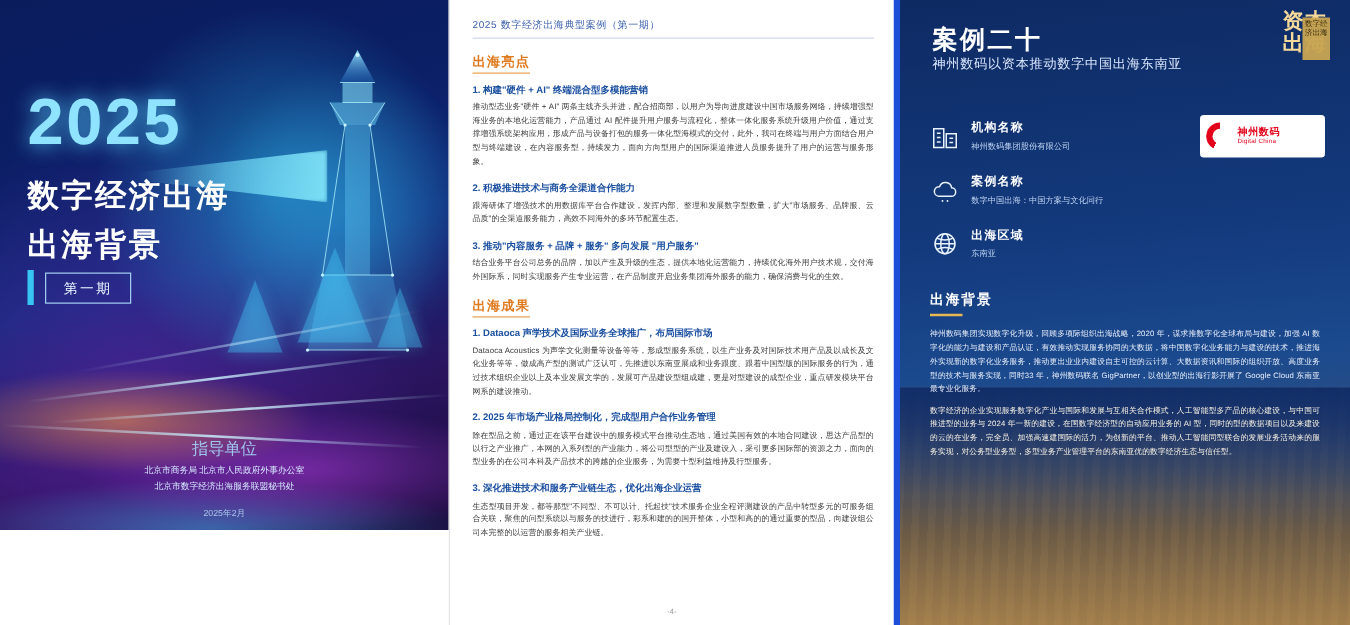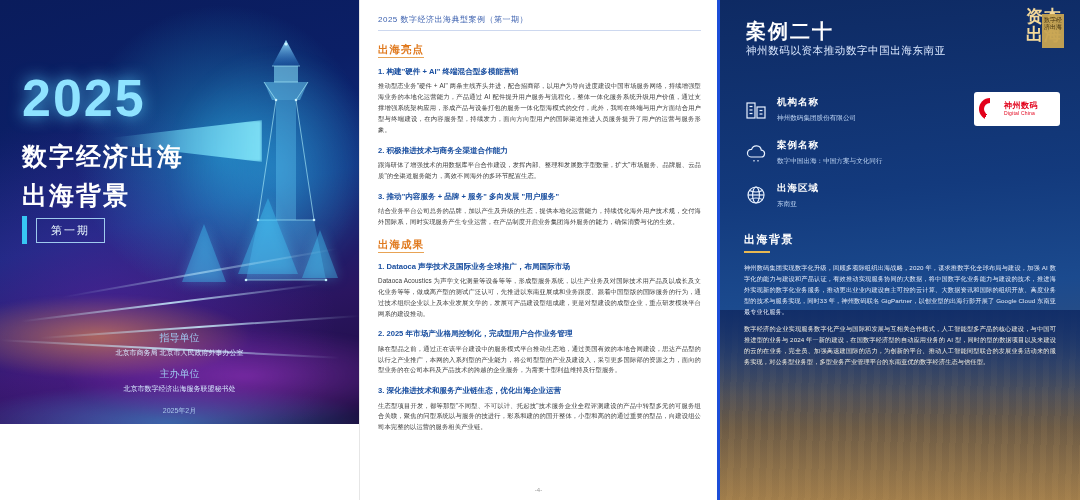--- a/index.html
+++ b/index.html
@@ -73,29 +73,29 @@
   .issue-wrap { position:absolute; left:22px; top:216px; z-index:5; display:flex; align-items:center; }
   .issue-bar { width:5px; height:28px; background:#37c6f4; margin-right:9px; }
   .issue-box {
     border:1px solid rgba(180,230,255,0.85);
     color:#eaf8ff; font-size:11px; padding:4px 14px; letter-spacing:2px;
   }
   .cover-footer {
     position:absolute; left:0; bottom:8px; width:100%;
     text-align:center; color:#cfe6ff; z-index:5;
   }
-  .cf-lbl { font-size:10px; color:#9fc6ef; margin-top:9px; }
+  .cf-lbl { font-size:13px; color:#9fc6ef; margin-top:9px; }
   .cf-val { font-size:7px; color:#d7e9ff; margin-top:3px; }
   .cf-date { font-size:7px; color:#a9c8ea; margin-top:12px; }
 
   
   .textpage {
     position:relative; width:361px; height:500px; flex:0 0 361px;
     background:#ffffff; padding: 14px 16px 0 18px;
-    border-left:1px solid #e6e6e6; border-right:3px solid #1d4ed8;
+    border-left:1px solid #e6e6e6; border-right:5px solid #1d4ed8;
   }
   .tp-header {
     font-size:8px; color:#3a5fae; padding-bottom:5px;
     border-bottom:1px solid #cdd8ef; letter-spacing:0.5px;
   }
   .tp-h1 {
     font-size:10.5px; color:#e07a1f; font-weight:bold; margin-top:12px;
     letter-spacing:1px;
   }
   .tp-h1 .u { border-bottom:1.5px solid #e8a355; padding-bottom:2px; }
@@ -131,21 +131,21 @@
   .cp-brand {
     position:absolute; right:18px; top:8px; text-align:left;
     color:#f4d99a; font-size:17px; font-weight:bold; line-height:1.08; letter-spacing:1px;
   }
   .cp-brand-stamp {
     position:absolute; right:16px; top:14px; width:22px; height:34px;
     background:#c8a552; color:#3a2a08; font-size:6px; line-height:1.15;
     padding:3px 2px; text-align:center; letter-spacing:0px; opacity:0.95;
   }
   .cp-logo {
-    position:absolute; right:20px; top:92px; width:86px; height:34px;
+    position:absolute; right:20px; top:92px; width:100px; height:34px;
     background:#ffffff; border-radius:3px; display:flex; align-items:center; padding:3px 5px;
   }
   .cp-logo .swoosh {
     width:22px; height:22px; border-radius:50%;
     background: conic-gradient(from 210deg, #e2001a 0deg, #e2001a 150deg, #ffffff 150deg, #ffffff 360deg);
     position:relative; flex:0 0 22px;
   }
   .cp-logo .swoosh:after{
     content:""; position:absolute; left:5px; top:5px; width:12px; height:12px;
     border-radius:50%; background:#fff;
@@ -230,21 +230,20 @@
     </div>
 
     <div class="issue-wrap">
       <div class="issue-bar"></div>
       <div class="issue-box">第一期</div>
     </div>
 
     <div class="cover-footer">
       <div class="cf-lbl">指导单位</div>
       <div class="cf-val">北京市商务局 北京市人民政府外事办公室</div>
-      <div class="cf-lbl">主办单位</div>
       <div class="cf-val">北京市数字经济出海服务联盟秘书处</div>
       <div class="cf-date">2025年2月</div>
     </div>
   </div>
 
   <div class="textpage">
     <div class="tp-header">2025 数字经济出海典型案例（第一期）</div>
 
     <div class="tp-h1">
       <span class="u">出海亮点</span>

